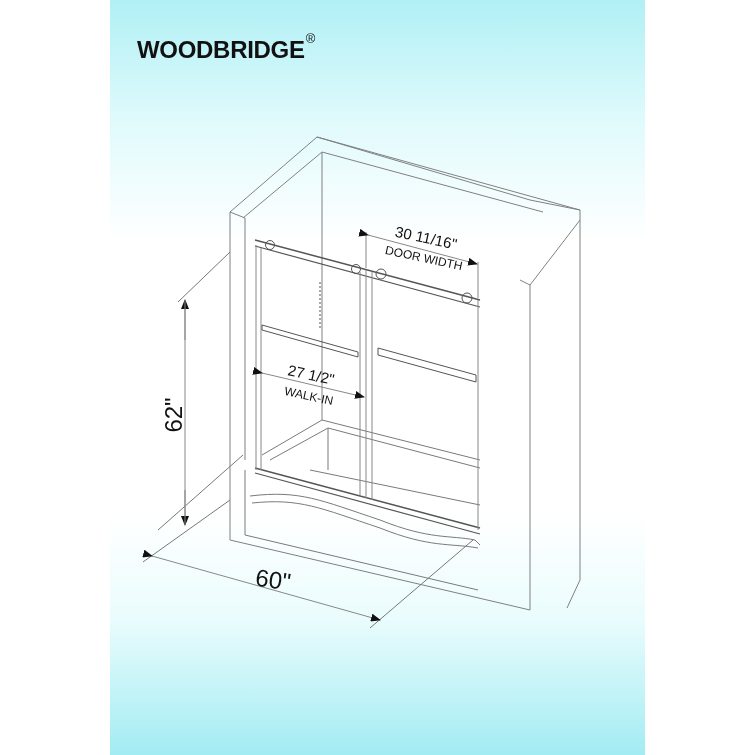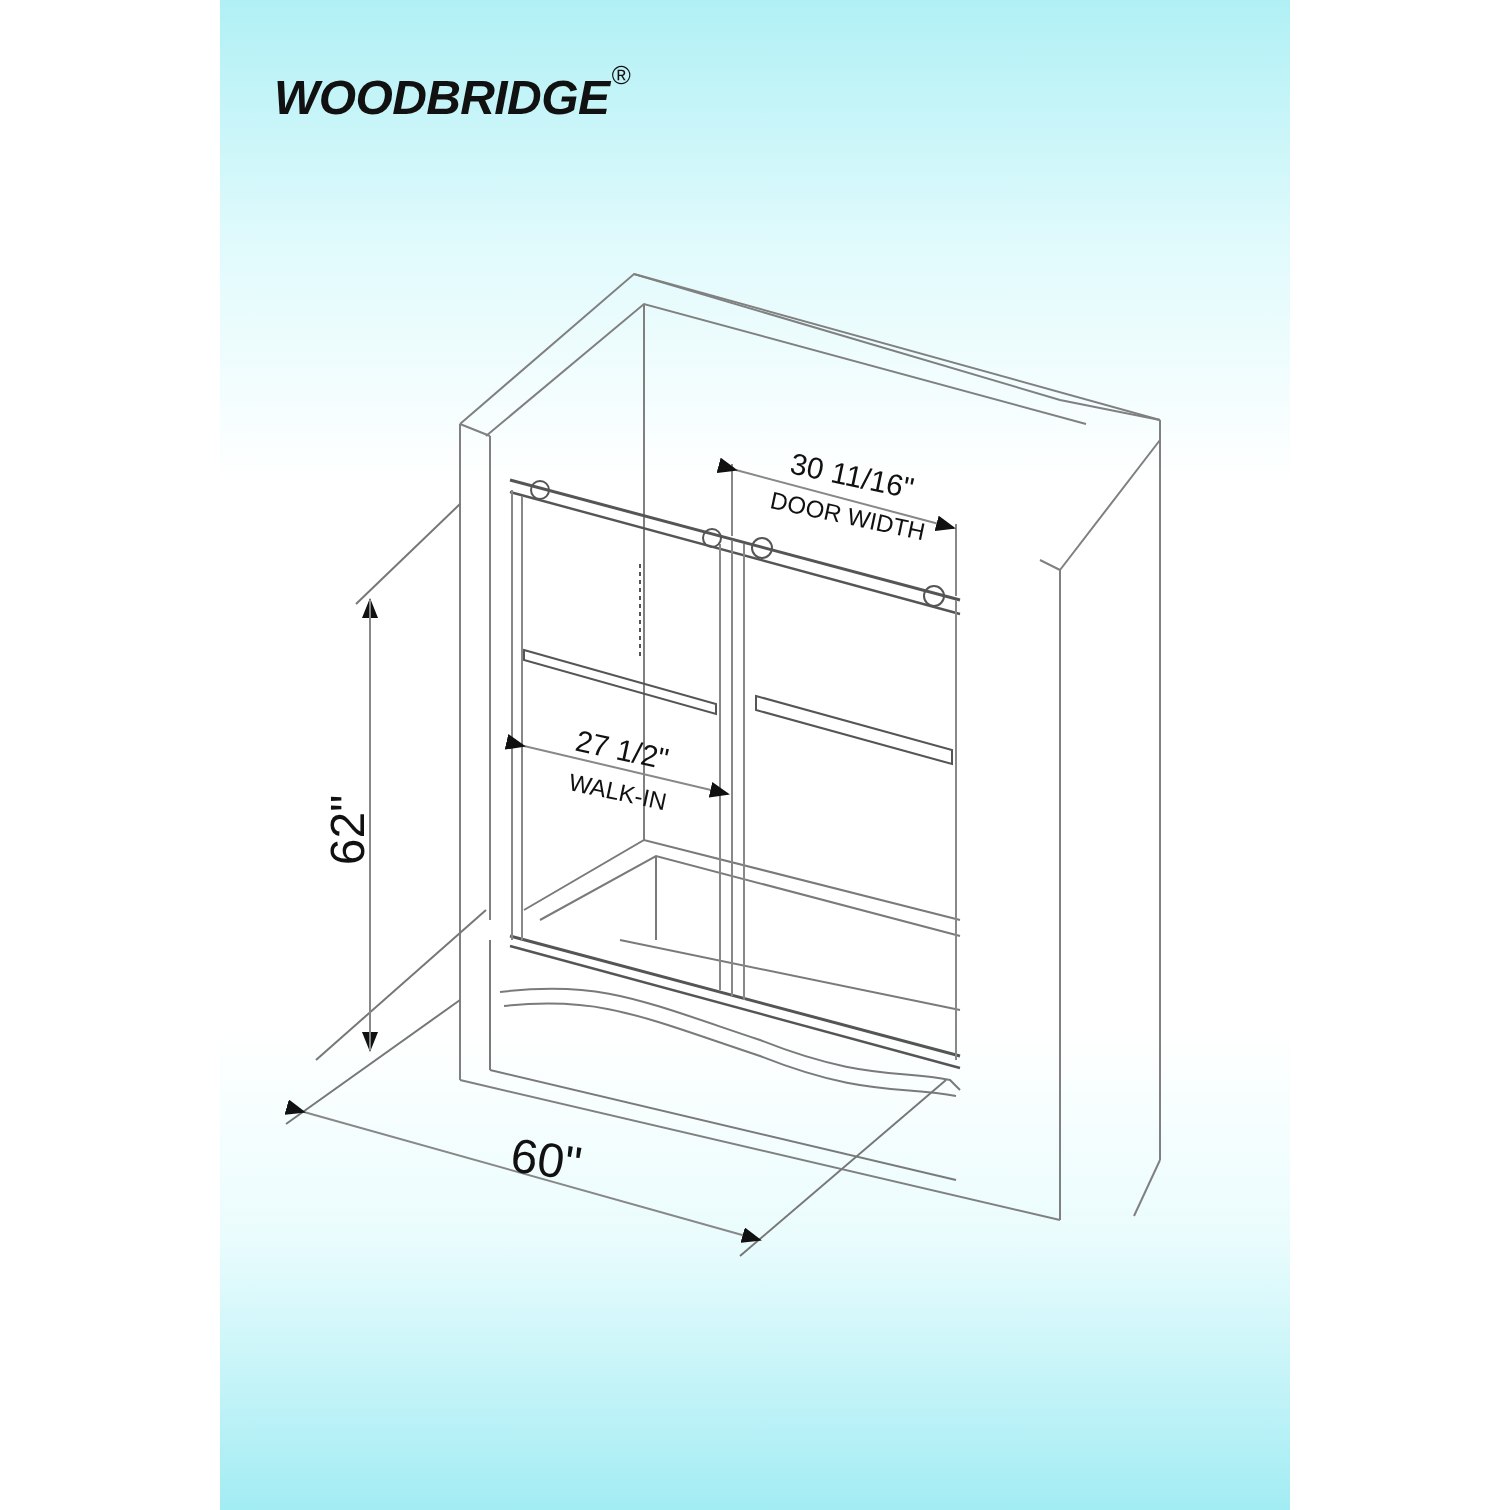--- a/index.html
+++ b/index.html
@@ -4,21 +4,21 @@
 <style>
   html, body { margin: 0; padding: 0; background: #ffffff; }
   body { width: 755px; height: 755px; position: relative; overflow: hidden; }
   .panel {
     position: absolute; left: 110px; top: 0; width: 535px; height: 755px;
     background: linear-gradient(to bottom, #b0f0f5 0%, #e0fafc 16%, #ffffff 32%, #ffffff 68%, #eafcfd 82%, #a2ecf3 100%);
   }
   .brand {
     position: absolute; left: 137px; top: 36px;
     font-family: "Liberation Sans", sans-serif; font-weight: bold;
-    font-size: 24px; color: #111111; letter-spacing: -0.3px; font-style: italic;
+    font-size: 24px; color: #111111; letter-spacing: -0.3px;
   }
   .brand sup { font-size: 13px; font-weight: normal; position: relative; top: -6px; margin-left: 1px; }
   svg.drawing { position: absolute; left: 0; top: 0; }
   .lbl { font-family: "Liberation Sans", sans-serif; fill: #111111; }
 </style>
 </head>
 <body>
 
 <div class="panel"></div>
 

